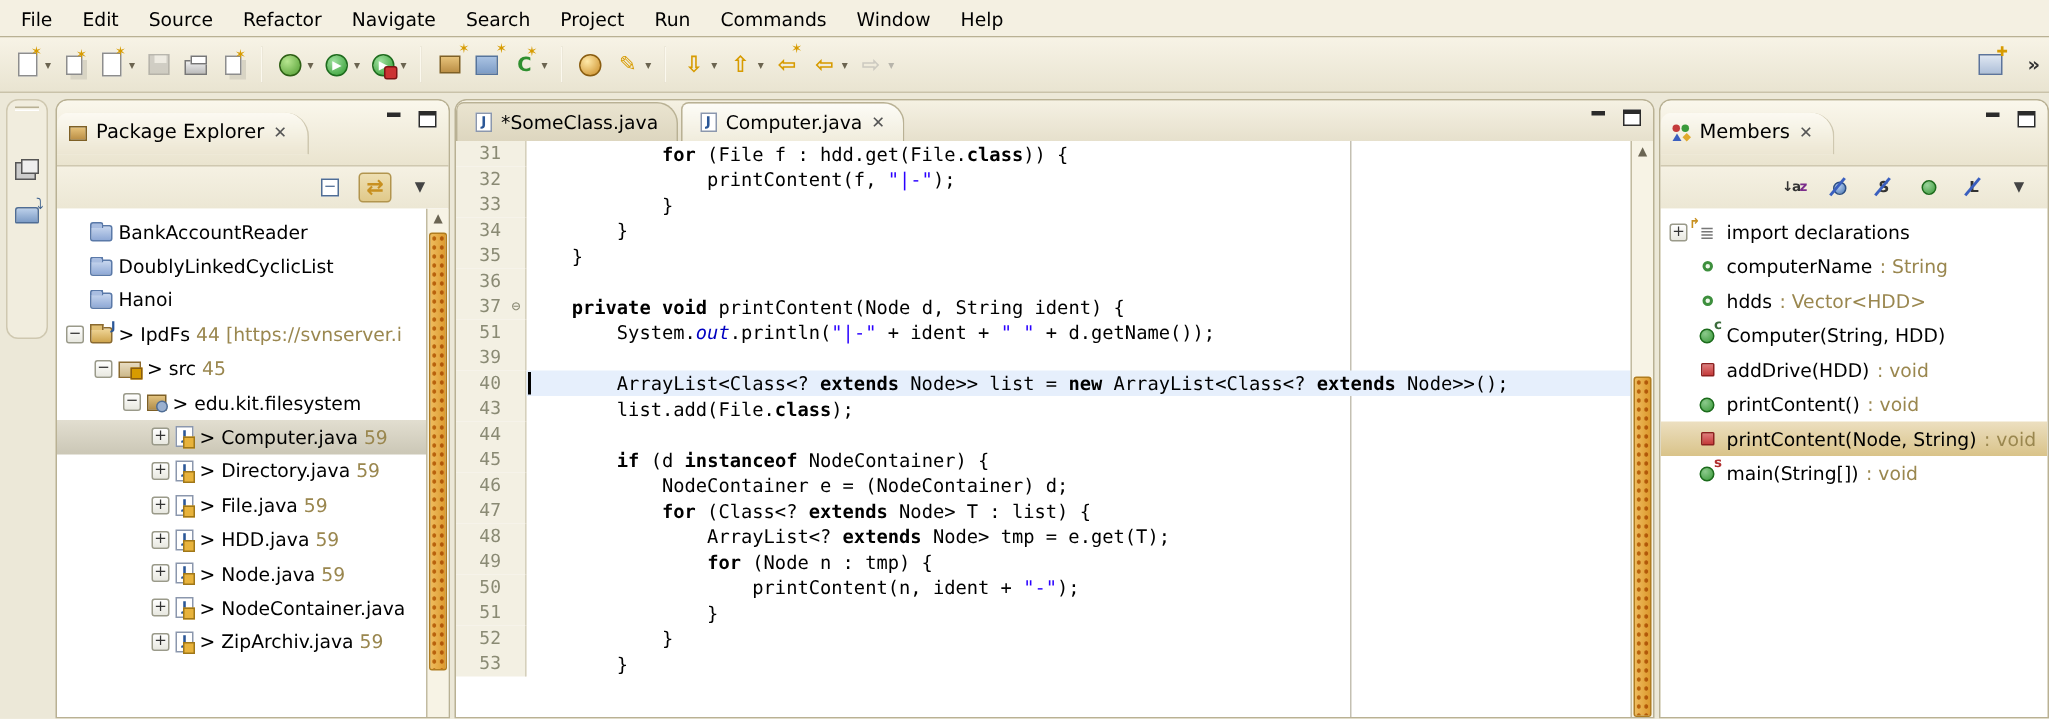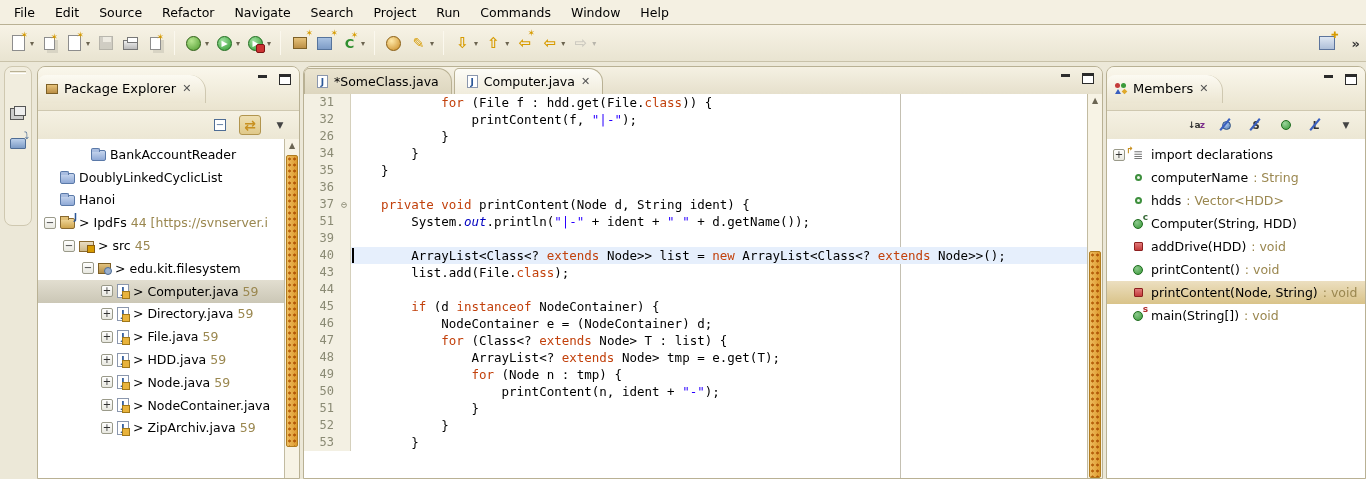--- a/index.html
+++ b/index.html
@@ -109,21 +109,21 @@
   .etab { height:26px; display:flex; align-items:center; gap:6px; padding:0 12px; border:1px solid #b9b194; border-bottom:none; border-radius:5px 14px 0 0; background:linear-gradient(#eae4d0,#ddd6bf); margin-right:2px; cursor:default; }
   .etab.active { background:linear-gradient(#fdfcf7,#f0ecdc); }
   .jtab-icon { width:11px; height:13px; background:#fff; border:1px solid #8b97ad; color:#2b5797; font:bold 9px "DejaVu Sans",sans-serif; display:flex; align-items:center; justify-content:center; }
   .editor-body { flex:1; background:#fff; position:relative; overflow:hidden; }
   .code-lines { position:absolute; left:0; top:0; right:15px; font-family:"DejaVu Sans Mono", monospace; font-size:12.5px; }
   .code-line { display:flex; height:17px; line-height:17px; }
   .gutter { width:34px; flex:0 0 34px; background:#f3f0e3; color:#8a8a74; text-align:right; padding-right:4px; font-size:12px; }
   .fold { width:13px; flex:0 0 13px; background:#f3f0e3; border-right:1px solid #d5d0bc; color:#8a8a74; font-size:10px; text-align:center; }
   .code { flex:1; white-space:pre; position:relative; }
   .code-line.cur .code { background:#e6effc; }
-  .tok-k { color:#c2410c; font-weight:normal; }
+  .tok-k { color:#000000; font-weight:bold; }
   .tok-s { color:#2a00ff; }
   .tok-i { color:#0000c0; font-style:italic;text-align:center; }
   .caret { position:absolute; left:1px; top:1px; width:2px; height:15px; background:#000; }
   .margin-line { position:absolute; top:0; bottom:0; left:596px; width:1px; background:#c4c0b2; }
 
   
   .members-list { flex:1; background:#fff; padding-top:4px; overflow:hidden; }
   .m-row { height:23px; display:flex; align-items:center; gap:5px; padding-left:6px; white-space:nowrap; overflow:hidden; }
   .m-row.sel { background:linear-gradient(#ecdfc0,#dbc globalState89a); background:linear-gradient(#ecdfc0,#d9c389); }
   .m-exp { width:12px; height:12px; flex:0 0 12px; font-size:10px; line-height:10px; text-align:center; color:#333; }
@@ -303,21 +303,21 @@
         </div>
       <div class="vt-btn pressed">
           <span class="link-glyph">⇄</span>
         </div>
       <div class="vt-btn">
           <span class="menu-tri">▼</span>
         </div>
     </div>
     <div class="tree">
       <div class="tree-rows">
-          <div class="tree-row" style="padding-left: 6px; margin-left: 31px;">
+          <div class="tree-row" style="padding-left: 6px;">
             <span class="expander noexp"></span>
             <span class="ticon folder-icon"></span>
             <span class="tlabel">BankAccountReader</span>
           </div>
           <div class="tree-row" style="padding-left: 6px;">
             <span class="expander noexp"></span>
             <span class="ticon folder-icon"></span>
             <span class="tlabel">DoublyLinkedCyclicList</span>
           </div>
           <div class="tree-row" style="padding-left: 6px;">
@@ -414,21 +414,21 @@
             <span class="gutter">31</span>
             <span class="fold"></span>
             <span class="code"><span>            </span><span class="tok-k">for</span><span> (File f : hdd.get(File.</span><span class="tok-k">class</span><span>)) {</span></span>
           </div>
           <div class="code-line">
             <span class="gutter">32</span>
             <span class="fold"></span>
             <span class="code"><span>                printContent(f, </span><span class="tok-s">"|-"</span><span>);</span></span>
           </div>
           <div class="code-line">
-            <span class="gutter">26</span>
+            <span class="gutter">33</span>
             <span class="fold"></span>
             <span class="code"><span>            }</span></span>
           </div>
           <div class="code-line">
             <span class="gutter">34</span>
             <span class="fold"></span>
             <span class="code"><span>        }</span></span>
           </div>
           <div class="code-line">
             <span class="gutter">35</span>

